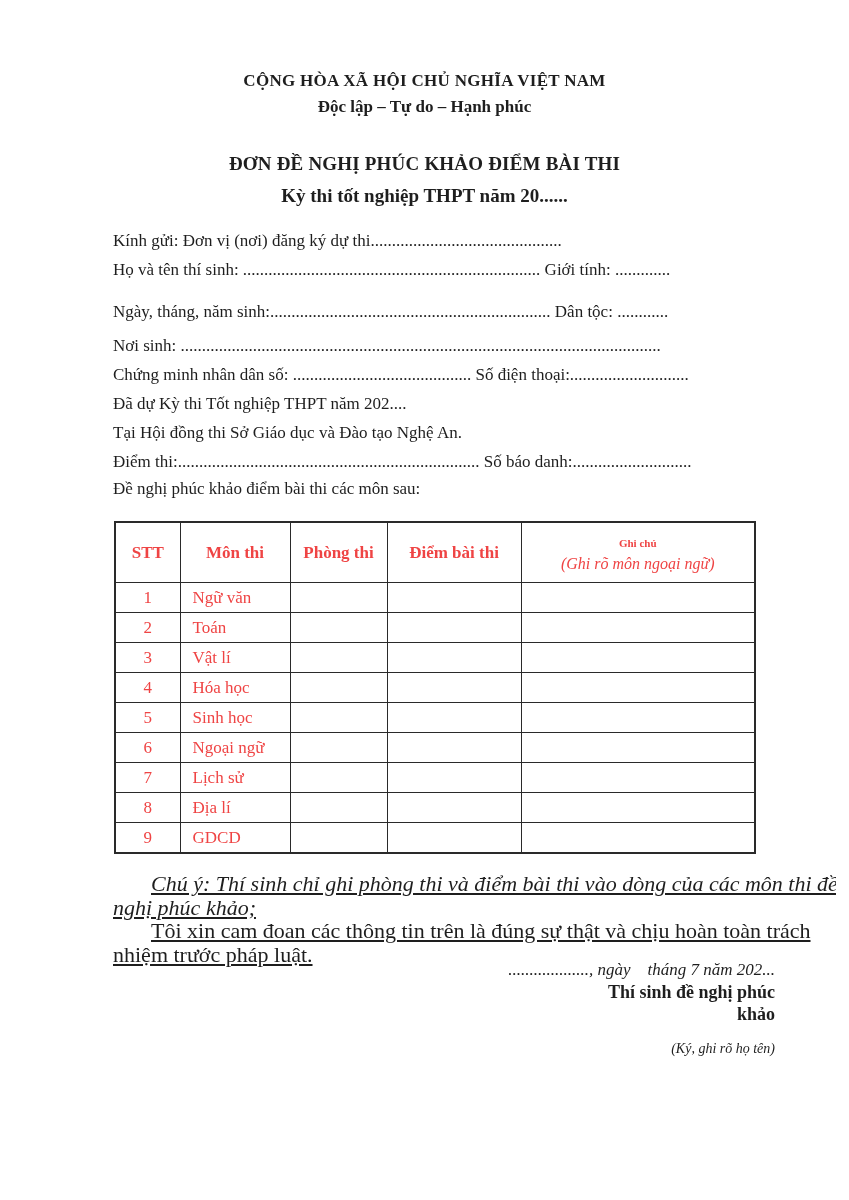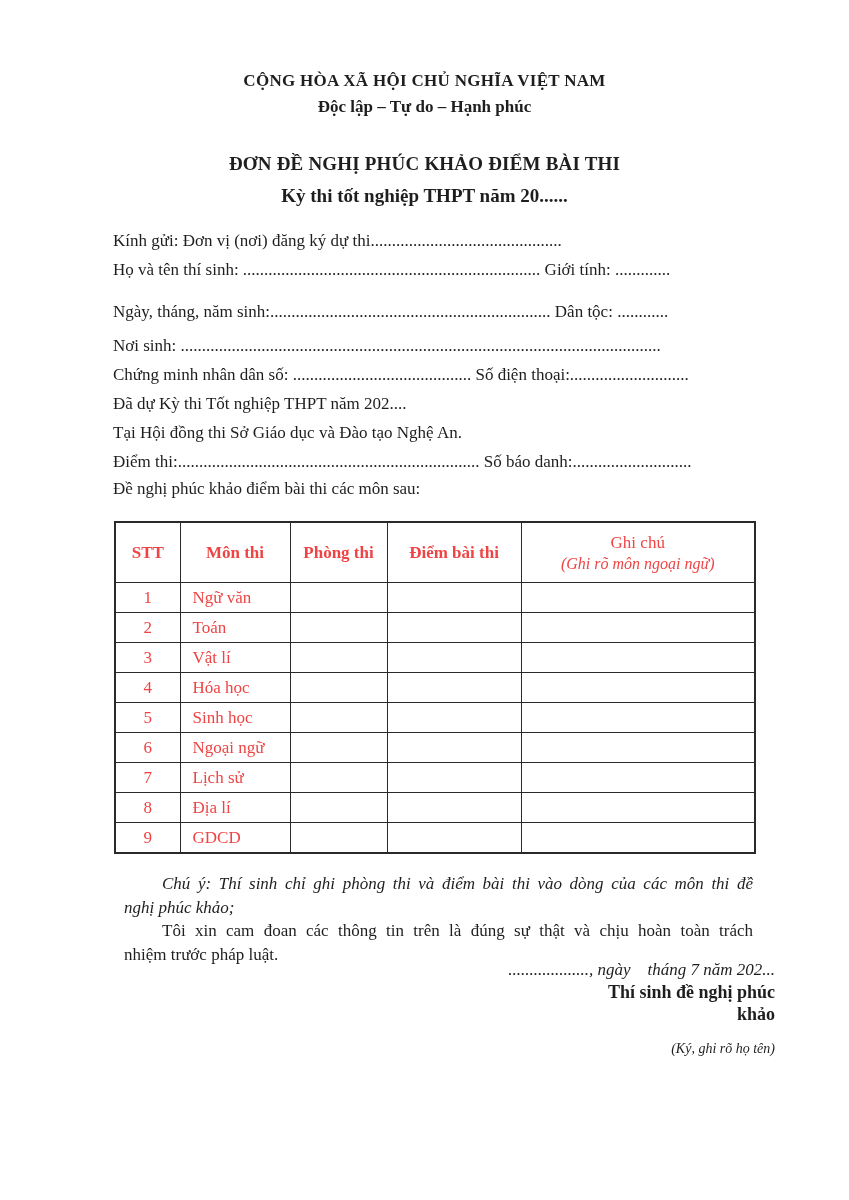--- a/index.html
+++ b/index.html
@@ -38,27 +38,27 @@
   .subjects col.c-stt   { width: 65px; }
   .subjects col.c-mon   { width: 110px; }
   .subjects col.c-phong { width: 97px; }
   .subjects col.c-diem  { width: 134px; }
   .subjects col.c-ghi   { width: 234px; }
   .subjects th, .subjects td { border: 1px solid #2a2a2a; padding: 0; }
   .subjects thead th { height: 59px; font-weight: bold; text-align: center; vertical-align: middle; }
   .subjects tbody td { height: 29px; vertical-align: middle; }
   .td-stt { text-align: center; }
   .td-mon { text-align: left; padding-left: 12px !important; }
-  .ghi-title { font-weight: normal; font-size: 17px; line-height: 22px; }
+  .ghi-title { font-weight: bold; font-size: 11px; line-height: 22px; }
   .ghi-sub   { font-weight: normal; font-style: italic; font-size: 16px; line-height: 20px; }
 
   .note {
-    position: absolute; left: 124px; width: 629px;
-    font-size: 17px; line-height: 23px; white-space: nowrap;
-    text-align: justify; text-align-last: justify;
+    position: absolute; left: 113px; width: 629px;
+    font-size: 22px; line-height: 23px; white-space: nowrap;
+    text-align: justify; text-align-last: justify; text-decoration: underline;
   }
   .note-indent { text-indent: 38px; }
   .note-left { text-align: right; text-align-last: left; white-space: nowrap; }
   .note-italic { font-style: italic; }
   .nl-0 { top: 872px; }
   .nl-1 { top: 896px; }
   .nl-2 { top: 919px; }
   .nl-3 { top: 943px; }
 
   .signature { position: absolute; left: 445px; top: 959px; width: 330px; text-align: right; }

